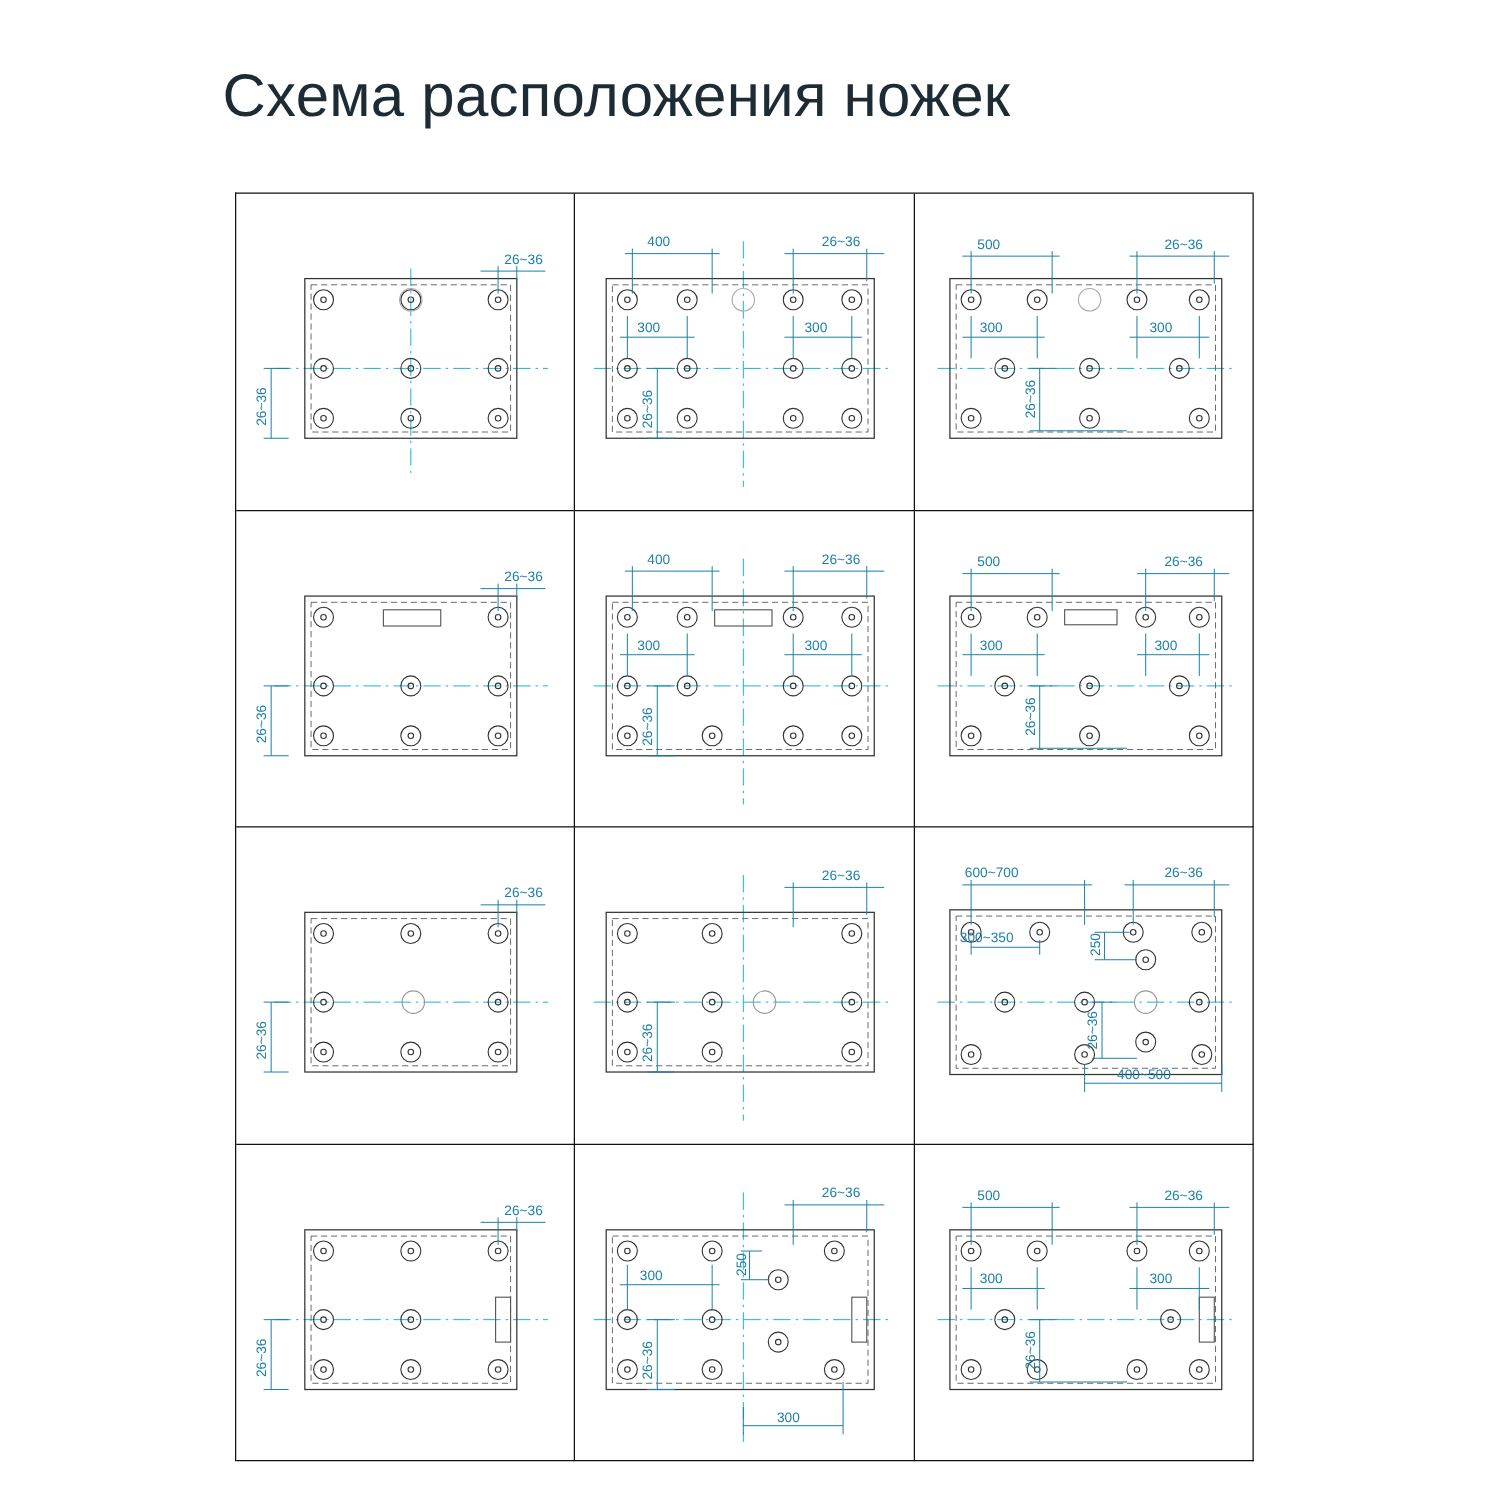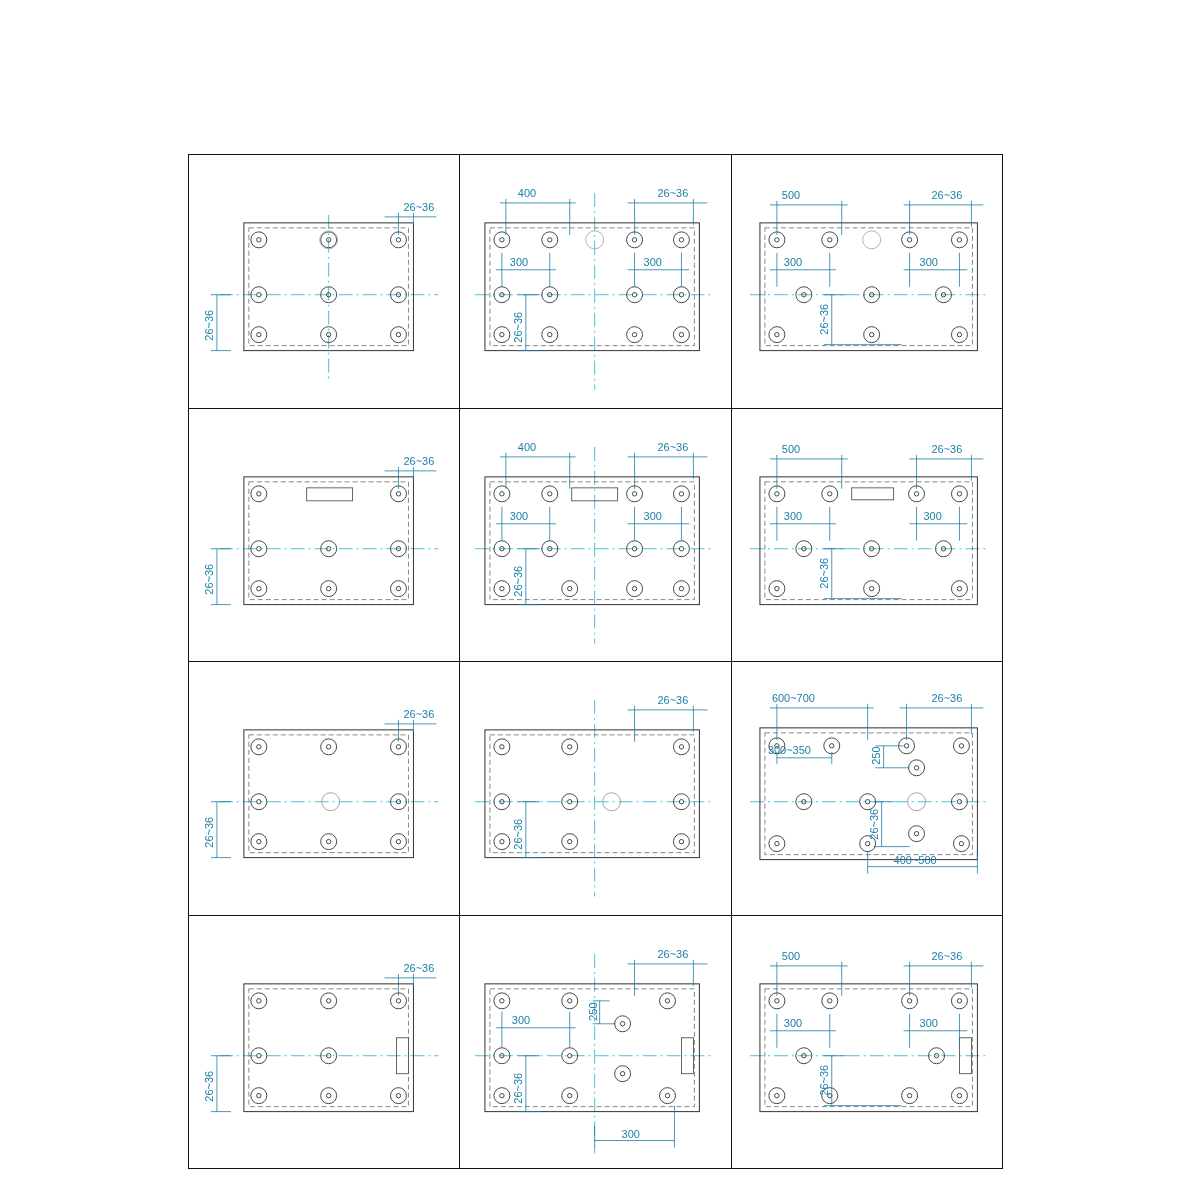--- a/index.html
+++ b/index.html
@@ -60,20 +60,21 @@
     font-family: "Liberation Sans", sans-serif;
     font-size: 11px;
     fill: #1b7fa8;
   }
 </style>
 </head>
 <body>
 
 <div class="page">
 
+  <div class="title">Схема расположения ножек</div>
 
   <div class="grid">
 
     <div class="cell">
       <svg viewBox="0 0 271 253" preserveAspectRatio="none">
         <g stroke="#19b6c9" stroke-width="0.8" stroke-dasharray="14 4 2 4">
           <line x1="30" y1="140" x2="250" y2="140"></line>
           <line x1="140" y1="60" x2="140" y2="225"></line>
         </g>
         <rect x="55" y="68" width="170" height="128" fill="none" stroke="#333" stroke-width="1"></rect>

